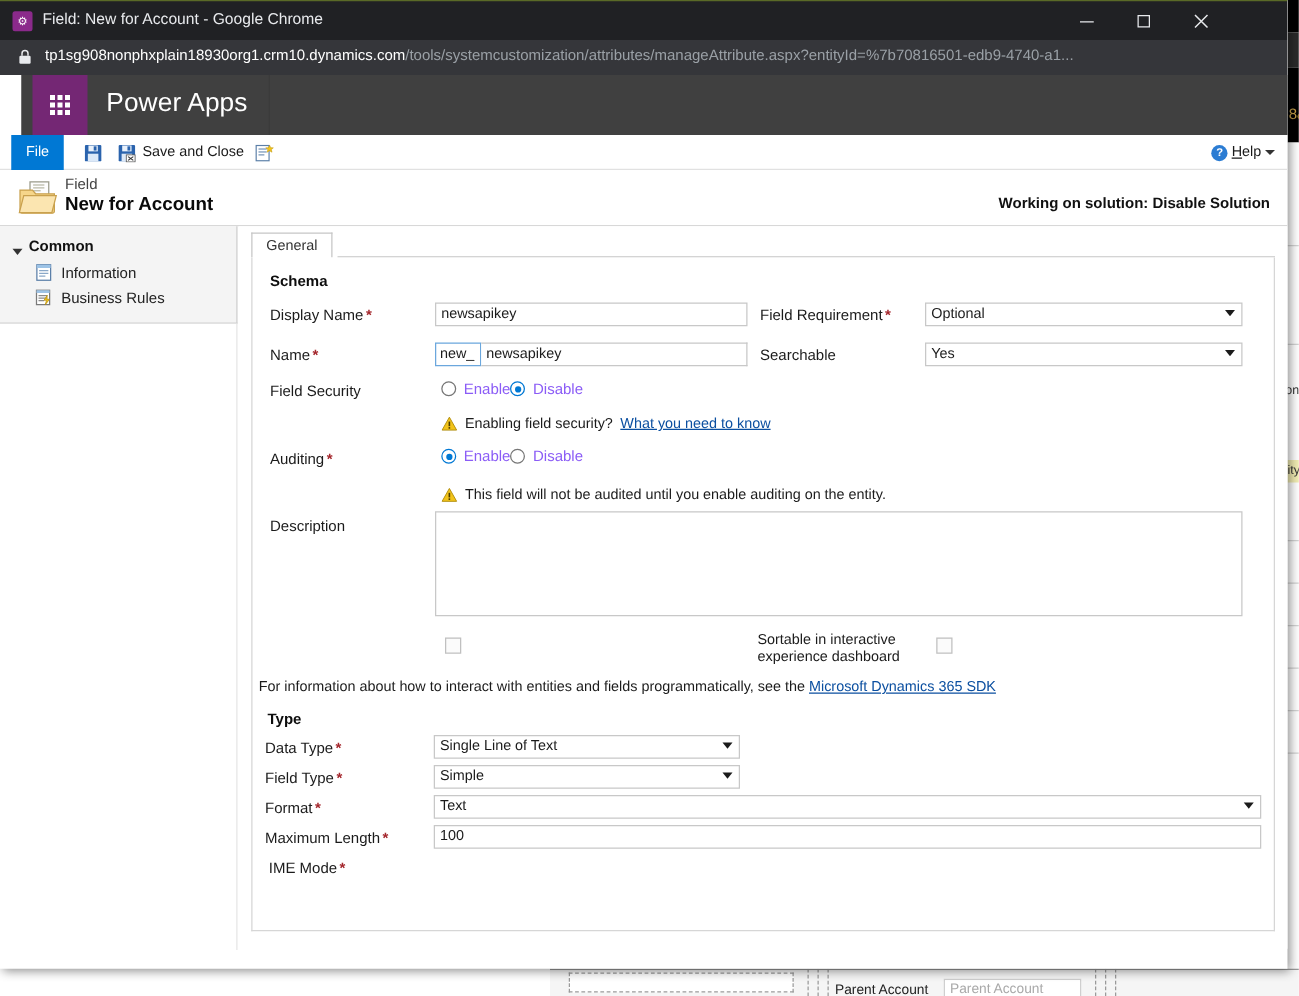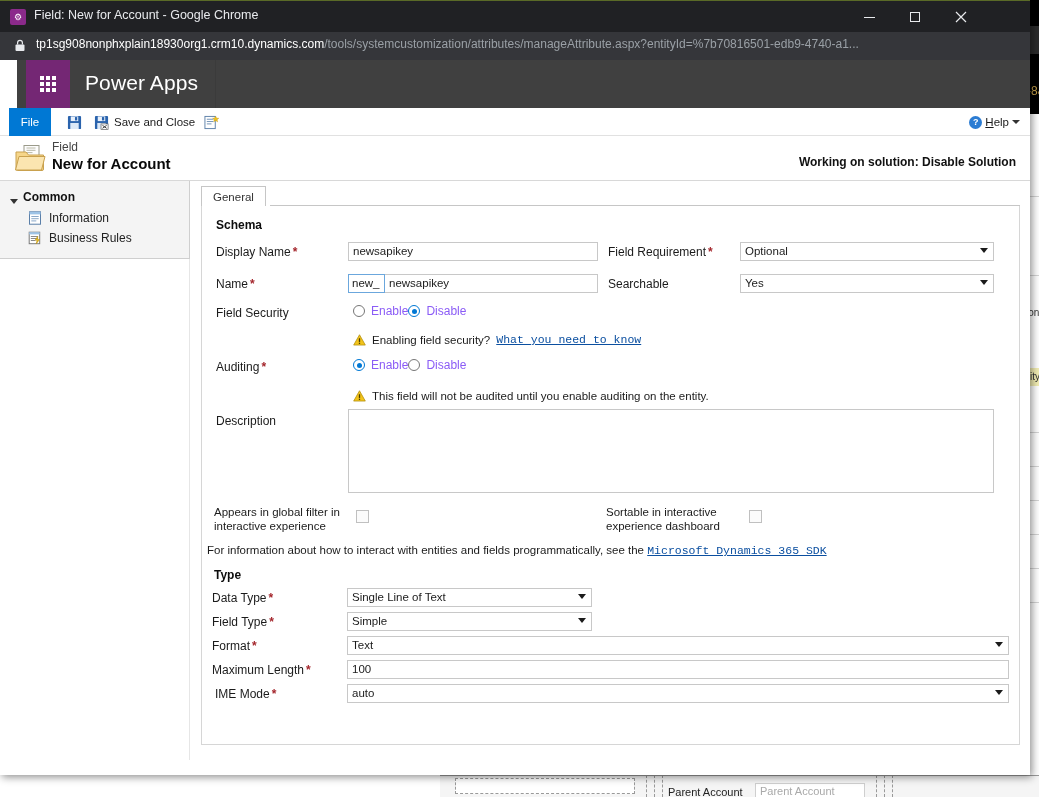--- a/index.html
+++ b/index.html
@@ -283,21 +283,21 @@
   .rb.on { border-color: #0078d4; }
   .rb.on::after {
     content: ""; position: absolute; left: 2.5px; top: 2.5px;
     width: 5px; height: 5px; border-radius: 50%; background: #0078d4;
   }
   .warn-row {
     position: absolute; display: flex; align-items: center; gap: 6px;
     font-size: 11.5px; color: #1b1b1b; white-space: nowrap;
   }
   .warn-tri { width: 13px; height: 12px; flex: 0 0 13px; }
-  .lnk { color: #0b4fa0; text-decoration: underline; font-family: Liberation Mono, monospace; }
+  .lnk { color: #0b4fa0; text-decoration: underline; }
   .textarea-box {
     position: absolute; border: 1px solid #c8c8c8; background: #ffffff;
   }
   .cbx {
     position: absolute; width: 13px; height: 13px;
     border: 1px solid #c0c0c0; background: #fbfbfb;
   }
   .two-line-label {
     position: absolute; font-size: 11.5px; color: #1b1b1b;
     line-height: 14px; width: 150px;
@@ -557,21 +557,20 @@
             <path d="M7 0.8 L13.3 12 H0.7 Z" fill="#f2c31a" stroke="#b08c0a" stroke-width=".8"></path>
             <rect x="6.3" y="4.6" width="1.4" height="4" fill="#4a3c00"></rect>
             <rect x="6.3" y="9.4" width="1.4" height="1.4" fill="#4a3c00"></rect>
           </svg>
           <span>This field will not be audited until you enable auditing on the entity.</span>
         </div>
 
         <div class="fld-label" style="left:14px;top:208px;">Description</div>
         <div class="textarea-box" style="left:146px;top:203px;width:646px;height:84px;"></div>
 
-        <div class="two-line-label" style="left:12px;top:299px;">Appears in global filter in interactive experience</div>
         <div class="cbx" style="left:154px;top:304px;"></div>
 
         <div class="two-line-label" style="left:404px;top:299px;">Sortable in interactive experience dashboard</div>
         <div class="cbx" style="left:547px;top:304px;"></div>
 
         <div id="sdk-line" style="left:5px;top:338px;">
           <span>For information about how to interact with entities and fields programmatically, see the</span>
           <span class="lnk">Microsoft Dynamics 365 SDK</span>
         </div>
 
@@ -602,21 +601,17 @@
         </div>
 
         <div class="fld-label" style="left:10px;top:457px;">
           <span>Maximum Length</span><span class="req">*</span>
         </div>
         <div class="txtbox" style="left:145px;top:454px;width:662px;">100</div>
 
         <div class="fld-label" style="left:13px;top:481px;">
           <span>IME Mode</span><span class="req">*</span>
         </div>
-        <div class="ddl" style="left:145px;top:478px;width:662px;">
-          <span>auto</span>
-          <span class="chev"></span>
-        </div>
 
       </div>
     </div>
   </div>
 </div>
 
 </body></html>

